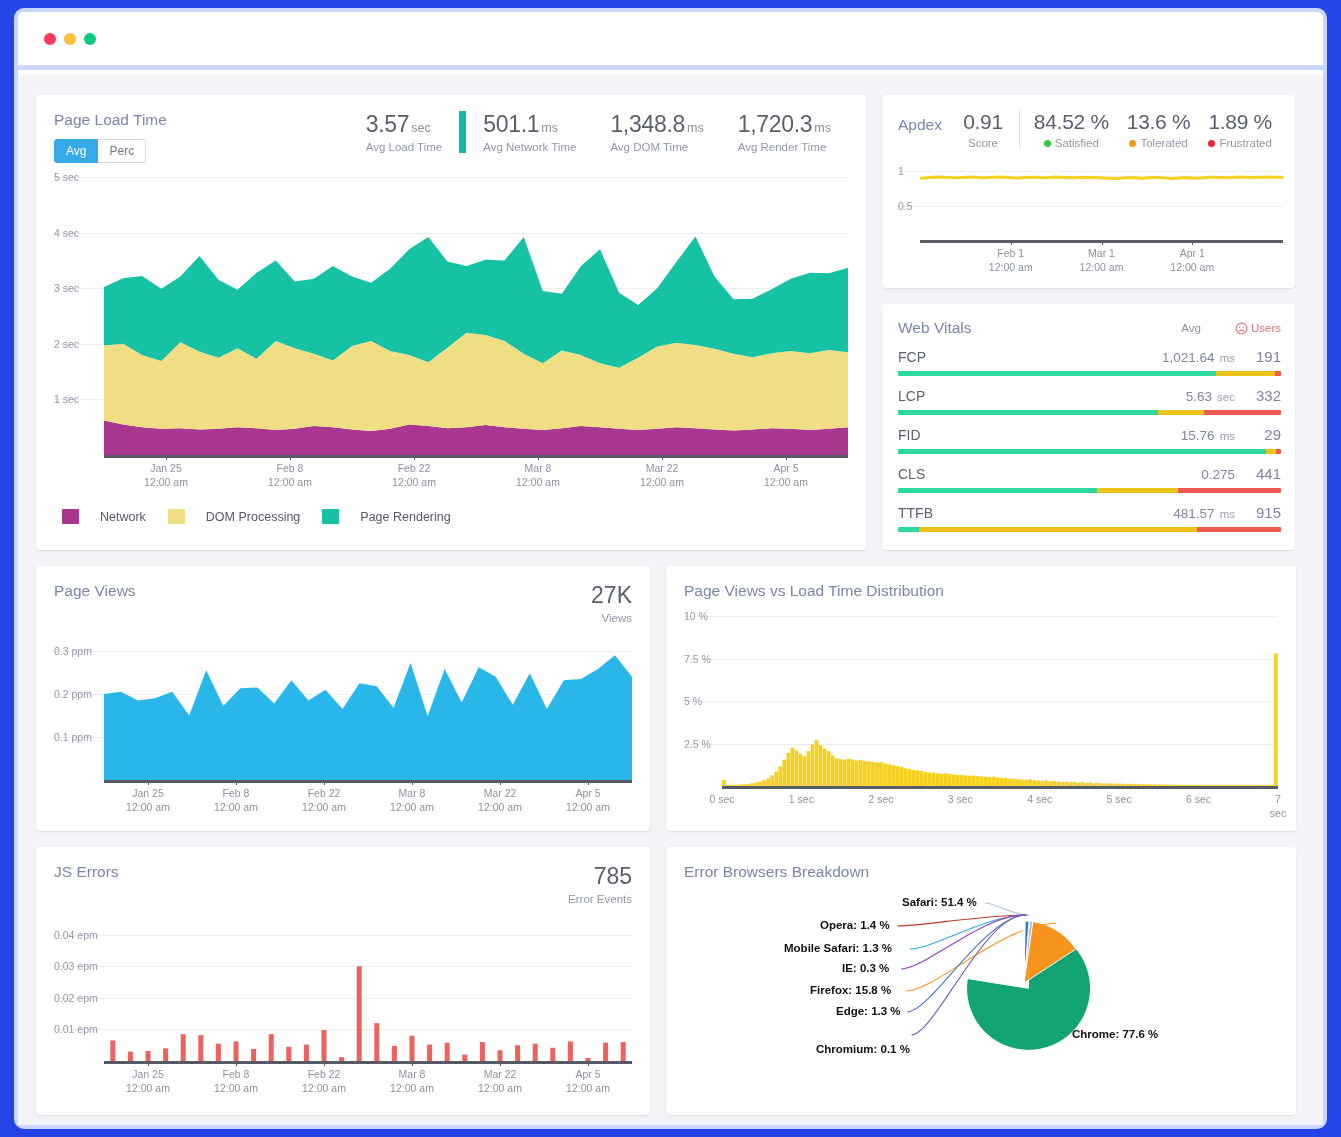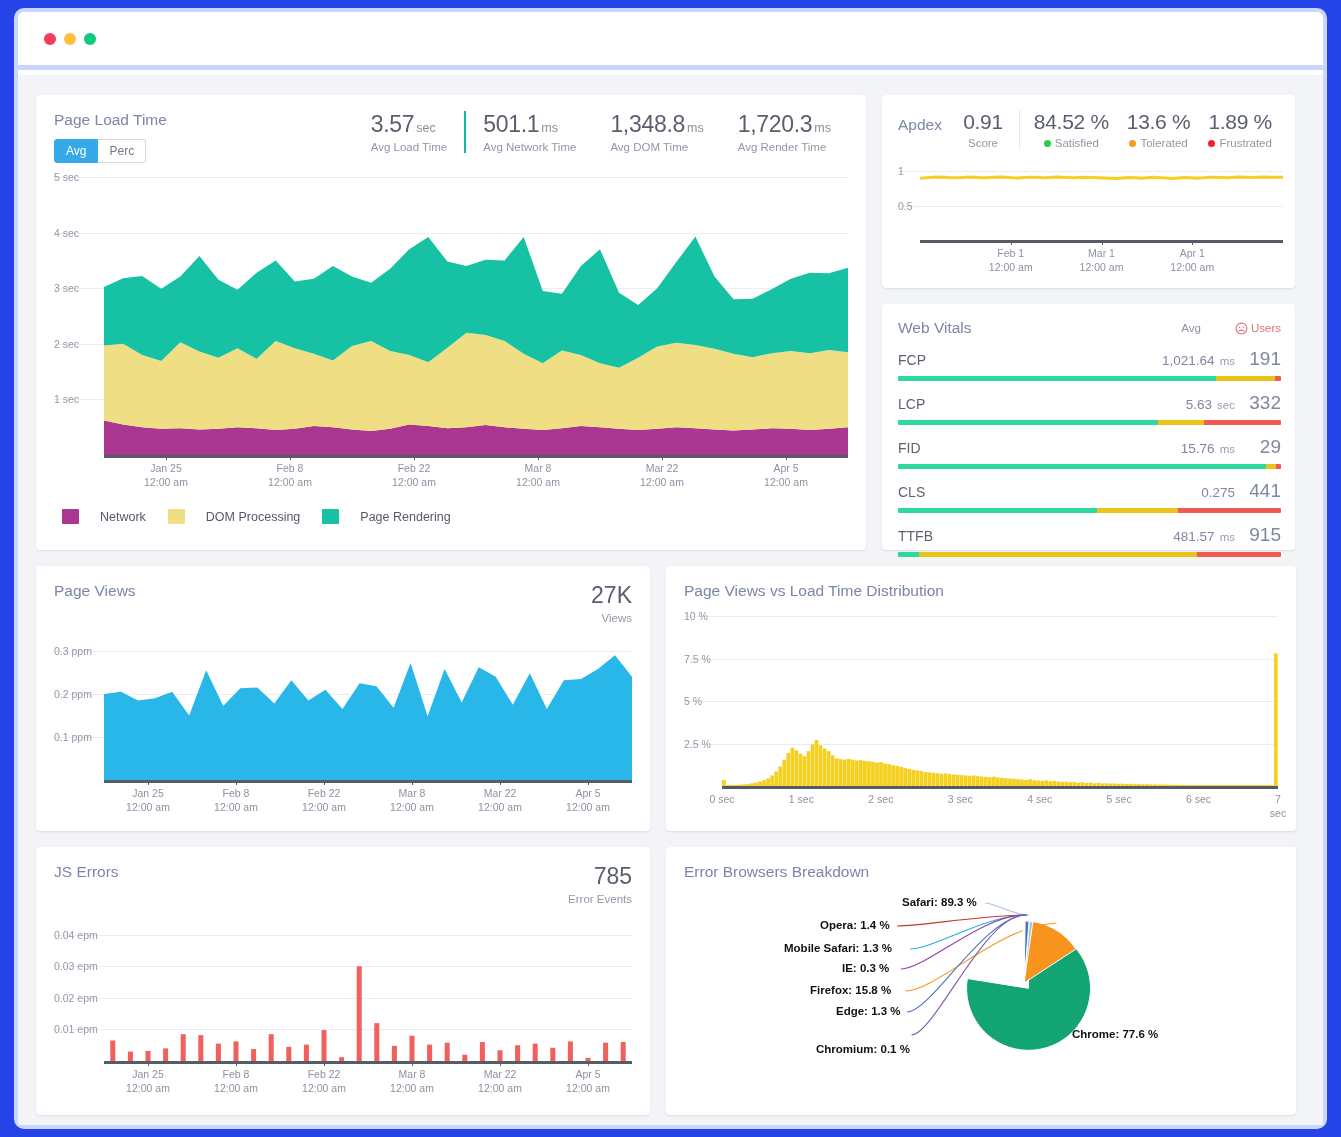--- a/index.html
+++ b/index.html
@@ -68,21 +68,21 @@
     color: #6b7governance; cursor: pointer;
   }
   .tg {
     font-size: 12px; padding: 4px 11px 5px 11px; border: 1px solid #d3d8e4;
     color: #73798a; background: #fff;
   }
   .tg.active { background: #36a9e8; color: #fff; border-color: #36a9e8; border-radius: 3px 0 0 3px; }
   .tg.second { border-left: none; border-radius: 0 3px 3px 0; }
   .metrics { display: flex; align-items: flex-start; }
   .metric { padding: 0 17px; text-align: left; }
-  .metric.div-left { border-left: 2px solid #14b8a6; }
+  .metric.div-left { border-left: 7px solid #14b8a6; }
 
   
   .chart-area { position: relative; }
   .gridline { position: absolute; left: 0; height: 1px; background: #ececf1; }
   .ylab {
     position: absolute; font-size: 10.5px; color: #9398a8;
     transform: translateY(-50%); background: transparent;
   }
   .xaxis-line { position: absolute; background: #575b66; height: 3px; }
   .xlab {
@@ -106,21 +106,21 @@
   .vitals { width: 413px; height: 246px; padding: 15px 14px 8px 16px; }
   .vitals-head { display: flex; align-items: center; justify-content: space-between; }
   .vitals-head-right { display: flex; align-items: center; gap: 34px; }
   .avg-h { font-size: 11.5px; color: #8d92a1; }
   .users-h { font-size: 11.5px; color: #d9737a; display: flex; align-items: center; gap: 3px; }
   .vital-row { margin-top: 11px; }
   .vital-line { display: flex; align-items: baseline; }
   .vital-name { font-size: 14px; color: #5d6273; flex: 1; }
   .vital-val { font-size: 13.5px; color: #8086a0; text-align: right; }
   .vital-val .u { font-size: 11.5px; color: #9aa0b4; margin-left: 2px; }
-  .vital-users { font-size: 19px; color: #8086a0; width: 46px; text-align: right; }
+  .vital-users { font-size: 15px; color: #8086a0; width: 46px; text-align: right; }
   .vbar { display: flex; height: 5px; margin-top: 6px; border-radius: 1px; overflow: hidden; }
 
   
   .pv { width: 614px; height: 265px; padding: 16px 18px 8px 18px; }
   .pv-head { display: flex; justify-content: space-between; align-items: flex-start; }
   .pv-num { font-size: 23px; color: #5a5f6e; text-align: right; }
 
   
   .dist { width: 630px; height: 265px; padding: 16px 18px 8px 18px; }
 
@@ -632,21 +632,21 @@
               <path d="M342.7736238521878,30.056589644568362 C301.90285550392207,30.056589644568362 249.35472477043757,64 226,64" fill="none" stroke="#2aaee0" stroke-width="1.1"></path>
               <path d="M340,98 L340,36 A62,62 0 0 1 345.05357557991795,36.20629988536002 Z" fill="#4472c4" stroke="#ffffff" stroke-width="1"></path>
               <path d="M342.7736238521878,30.056589644568362 C300.8878555039221,30.056589644568362 247.03472477043755,127 223.1,127" fill="none" stroke="#4472c4" stroke-width="1.1"></path>
               <path d="M340,98 L340,36 A62,62 0 0 1 341.1674359645905,36.010992157733476 Z" fill="#8e44ad" stroke="#ffffff" stroke-width="1"></path>
               <path d="M340.6402351972038,30.003014045530946 C297.3311528781825,30.003014045530946 241.64804703944077,84 216.9,84" fill="none" stroke="#8e44ad" stroke-width="1.1"></path>
               <path d="M340,98 L340,36 A62,62 0 0 1 340.38916576521814,36.00122138294028 Z" fill="#7b5ea7" stroke="#ffffff" stroke-width="1"></path>
               <path d="M340.21341453520637,30.00033489614701 C300.7637194478841,30.00033489614701 250.04268290704127,150 227.5,150" fill="none" stroke="#7b5ea7" stroke-width="1.1"></path>
             </svg>
             <div class="pie-label" style="left: 388px; top: 143px;">Chrome: 77.6 %</div>
             <div class="pie-label" style="left: 126px; top: 99px;">Firefox: 15.8 %</div>
-            <div class="pie-label" style="left: 218px; top: 11px;">Safari: 89.3 %</div>
+            <div class="pie-label" style="left: 218px; top: 11px;">Safari: 51.4 %</div>
             <div class="pie-label" style="left: 136px; top: 34px;">Opera: 1.4 %</div>
             <div class="pie-label" style="left: 100px; top: 57px;">Mobile Safari: 1.3 %</div>
             <div class="pie-label" style="left: 152px; top: 120px;">Edge: 1.3 %</div>
             <div class="pie-label" style="left: 158px; top: 77px;">IE: 0.3 %</div>
             <div class="pie-label" style="left: 132px; top: 158px;">Chromium: 0.1 %</div>
           </div>
       </div>
     </div>
 
   </div>

